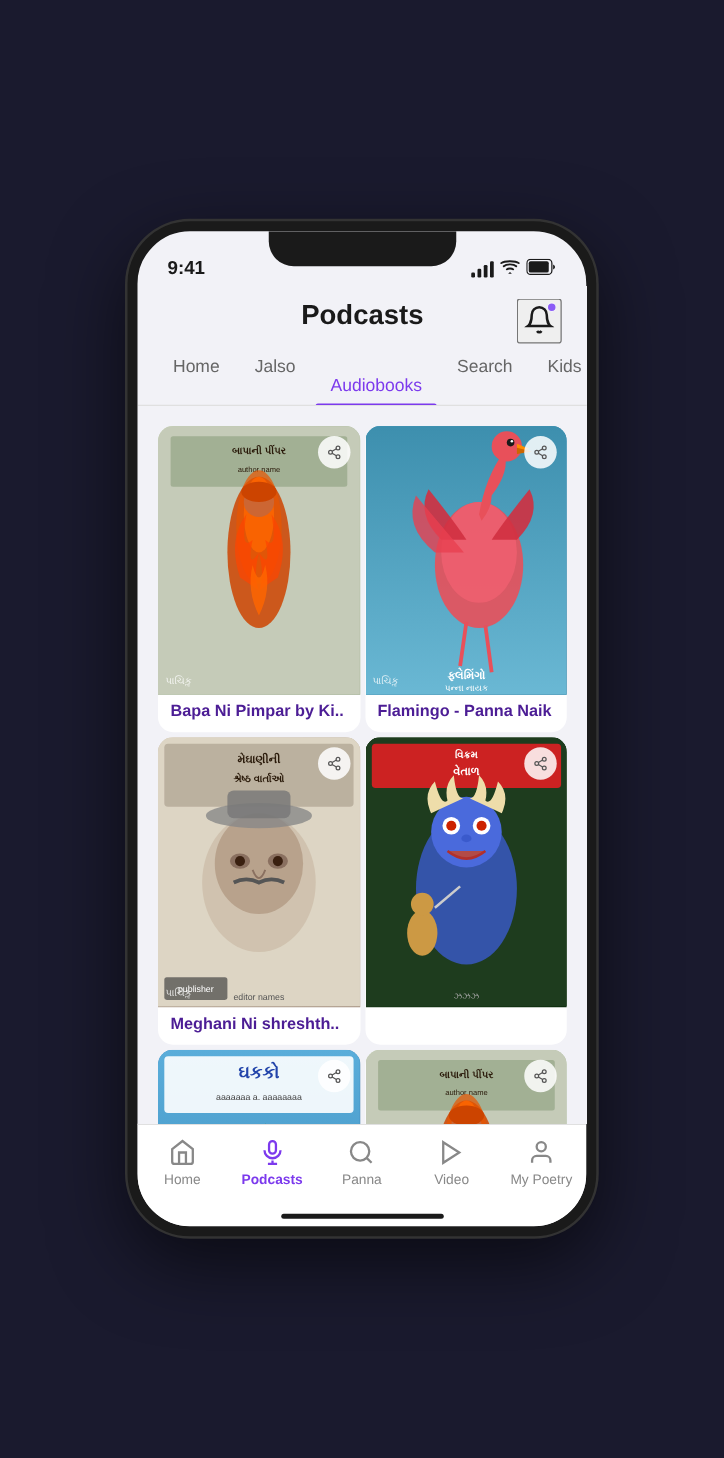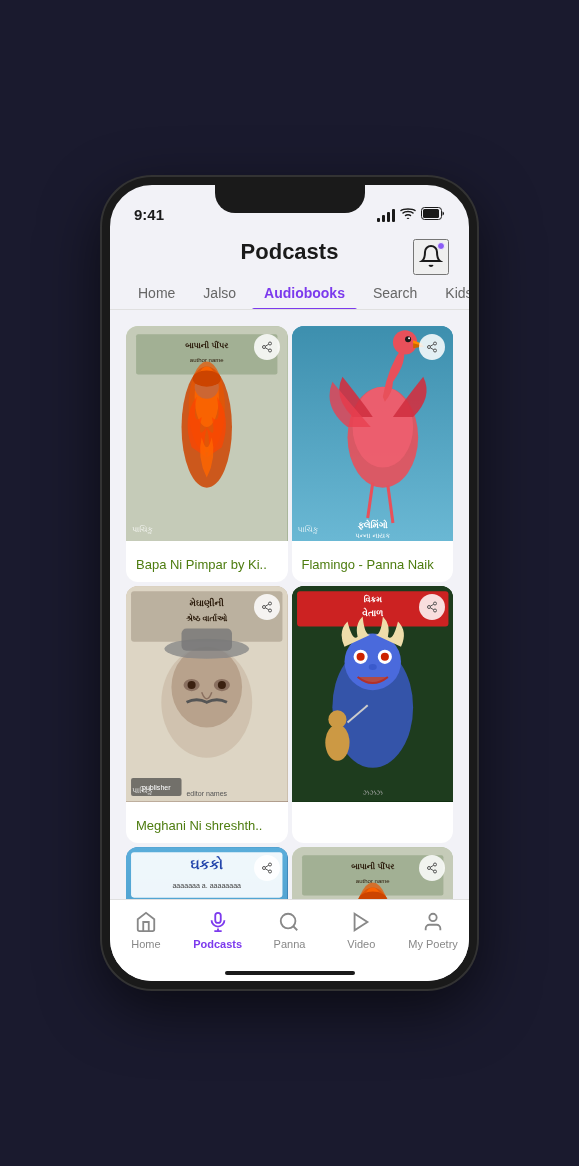--- a/index.html
+++ b/index.html
@@ -144,21 +144,22 @@
       font-size: 14px;
       font-weight: 500;
       color: #666;
       white-space: nowrap;
       cursor: pointer;
       position: relative;
       flex-shrink: 0;
     }
     .tab-item.active {
       color: #7c3aed;
-      font-weight: 700;
+      font-weight: 400;
+      margin-top: 15px;
     }
     .tab-item.active::after {
       content: '';
       position: absolute;
       bottom: -1px;
       left: 0;
       right: 0;
       height: 2.5px;
       background: #7c3aed;
       border-radius: 2px 2px 0 0;
@@ -255,24 +256,24 @@
     .cover-publisher {
       position: absolute;
       bottom: 6px;
       left: 6px;
       font-size: 8px;
       color: rgba(255,255,255,0.8);
       font-weight: 500;
     }
 
     .book-title {
-      padding: 16px 10px 10px;
+      padding: 5px 10px 10px;
       font-size: 13px;
-      font-weight: 400;
-      color: #4d7c0f;
+      font-weight: 700;
+      color: #4c1d95;
     }
 
     
     .bottom-nav {
       position: absolute;
       bottom: 0;
       left: 0;
       right: 0;
       height: 82px;
       background: white;

